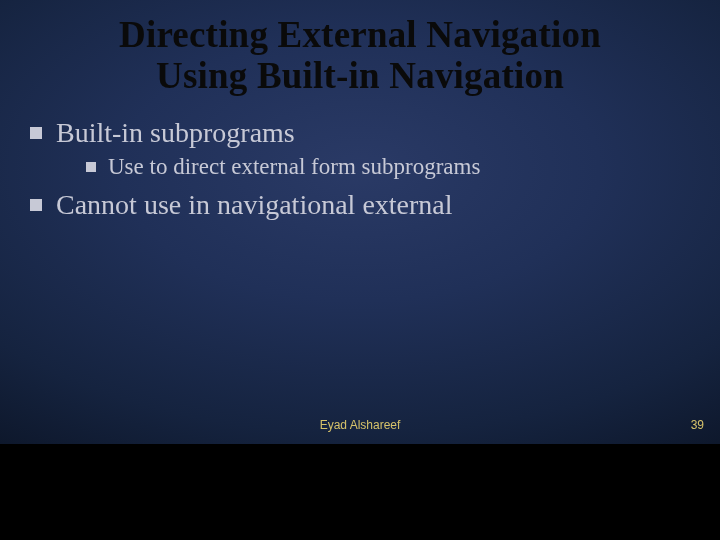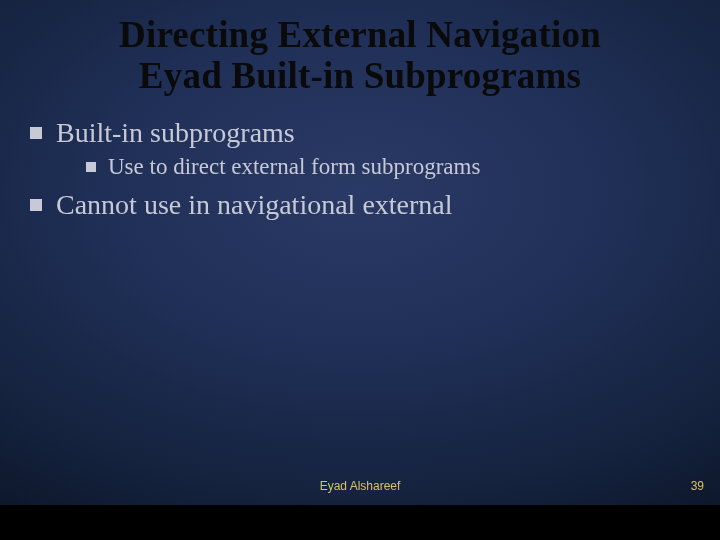--- a/index.html
+++ b/index.html
@@ -7,21 +7,21 @@
     padding: 0;
     width: 720px;
     height: 540px;
     overflow: hidden;
     font-family: "Times New Roman", Times, serif;
     background: #000;
   }
   .slide {
     position: relative;
     width: 720px;
-    height: 505px;
+    height: 444px;
     background: radial-gradient(ellipse 95% 85% at 50% 38%,
                 #2a3a66 0%,
                 #203058 35%,
                 #15233f 70%,
                 #0a1222 100%);
     color: #c7c9d6;
     box-sizing: border-box;
   }
   .title {
     text-align: center;
@@ -86,21 +86,21 @@
     color: #d6c26a;
   }
 </style>
 </head>
 <body>
 
 <div class="slide">
 
   <div class="title">
     <span>Directing External Navigation</span><br>
-    <span>Eyad Built-in Subprograms</span>
+    <span>Using Built-in Navigation</span>
   </div>
 
   <div class="body">
 
     <div class="row gap-top">
       <div class="bullet"></div>
       <div class="l1-text">Built-in subprograms</div>
     </div>
 
 

